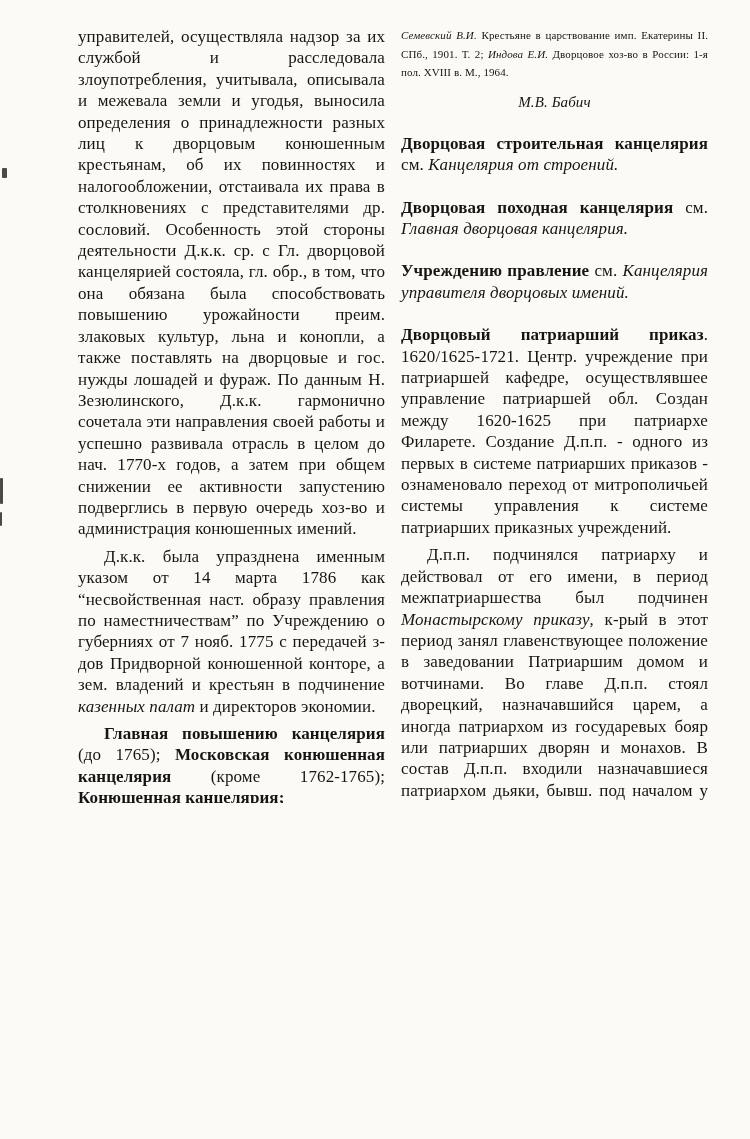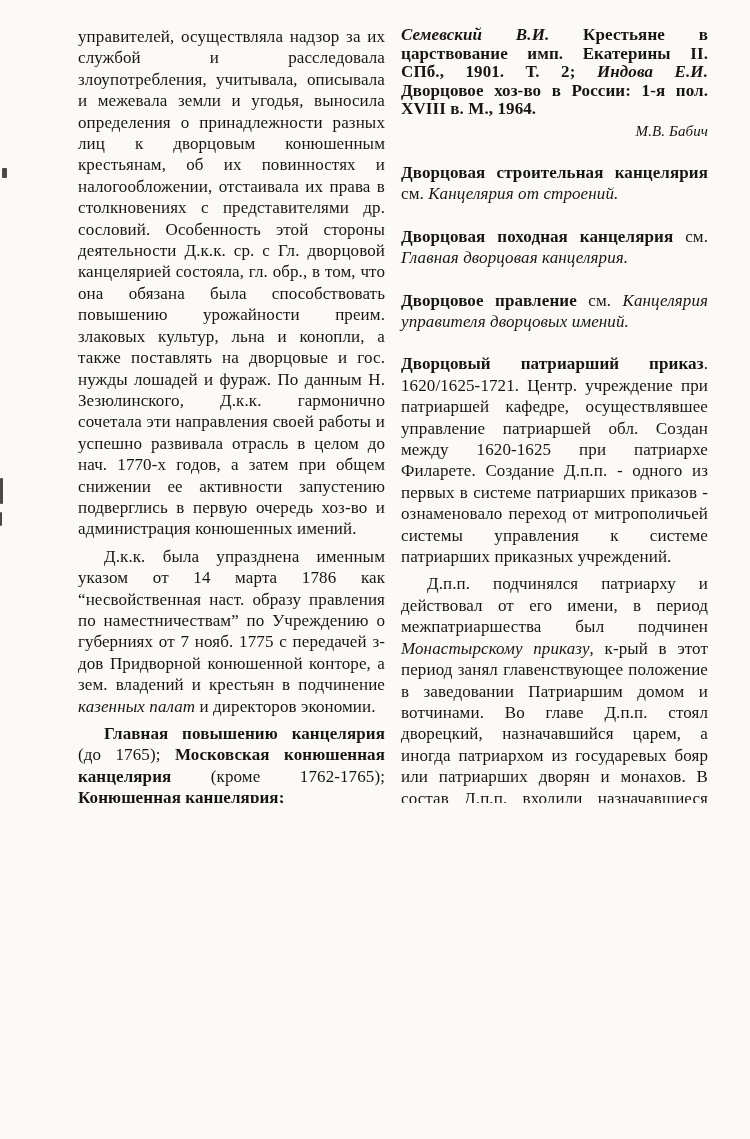--- a/index.html
+++ b/index.html
@@ -24,27 +24,27 @@
   p {
     margin: 0;
     font-size: 17px;
     line-height: 21.4px;
     text-align: justify;
     letter-spacing: 0.1px;
     hyphens: auto;
     -webkit-hyphens: auto;
   }
   p.ind { text-indent: 26px; margin-top: 6px; }
-  p.sm  { font-size: 17px; line-height: 18.6px; font-weight: bold; }
+  p.sm  { font-size: 11px; line-height: 18.6px; }
   p.byline {
-    text-align: right;
+    text-align: center;
     font-style: italic;
     font-size: 15px;
     line-height: 20px;
-    margin-top: 2px;
+    margin-top: 10px;
   }
   p.entry { margin-top: 21px; }
   .it { font-style: italic; }
   .bd { font-weight: 700; }
   .pageno {
     position: absolute;
     left: 78px; top: 1068px; width: 630px;
     text-align: left;
     font-size: 16.5px;
   }
@@ -73,21 +73,21 @@
       <p><span class="">управителей, осуществляла надзор за их службой и расследовала злоупотребления, учитывала, описывала и межевала земли и угодья, выносила определения о принадлежности разных лиц к дворцовым конюшенным крестьянам, об их повинностях и налогообложении, отстаивала их права в столкновениях с представителями др. сословий. Особенность этой стороны деятельности Д.к.к. ср. с Гл. дворцовой канцелярией состояла, гл. обр., в том, что она обязана была способствовать повышению урожайности преим. злаковых культур, льна и конопли, а также поставлять на дворцовые и гос. нужды лошадей и фураж. По данным Н. Зезюлинского, Д.к.к. гармонично сочетала эти направления своей работы и успешно развивала отрасль в целом до нач. 1770-х годов, а затем при общем снижении ее активности запустению подверглись в первую очередь хоз-во и администрация конюшенных имений.</span></p>
       <p class="ind"><span class="">Д.к.к. была упразднена именным указом от 14 марта 1786 как “несвойственная наст. образу правления по наместничествам” по Учреждению о губерниях от 7 нояб. 1775 с передачей з-дов Придворной конюшенной конторе, а зем. владений и крестьян в подчинение </span><span class="it">казенных палат</span><span class=""> и директоров экономии.</span></p>
       <p class="ind"><span class="bd">Главная повышению канцелярия</span><span class=""> (до 1765); </span><span class="bd">Московская конюшенная канцелярия</span><span class=""> (кроме 1762-1765); </span><span class="bd">Конюшенная канцелярия;</span></p>
     </div>
 
     <div class="col">
       <p class="sm"><span class="it">Семевский В.И.</span><span class=""> Крестьяне в царствование имп. Екатерины II. СПб., 1901. Т. 2; </span><span class="it">Индова Е.И.</span><span class=""> Дворцовое хоз-во в России: 1-я пол. XVIII в. М., 1964.</span></p>
       <p class="byline">М.В. Бабич</p>
       <p class="entry"><span class="bd">Дворцовая строительная канцелярия</span><span class=""> см. </span><span class="it">Канцелярия от строений.</span></p>
       <p class="entry"><span class="bd">Дворцовая походная канцелярия</span><span class=""> см. </span><span class="it">Главная дворцовая канцелярия.</span></p>
-      <p class="entry"><span class="bd">Дворцовое правление</span><span class=""> см. </span><span class="it">Канцелярия управителя дворцовых имений.</span></p>
+      <p class="entry"><span class="bd">Учреждению правление</span><span class=""> см. </span><span class="it">Канцелярия управителя дворцовых имений.</span></p>
       <p class="entry"><span class="bd">Дворцовый патриарший приказ</span><span class="">. 1620/1625-1721. Центр. учреждение при патриаршей кафедре, осуществлявшее управление патриаршей обл. Создан между 1620-1625 при патриархе Филарете. Создание Д.п.п. - одного из первых в системе патриарших приказов - ознаменовало переход от митрополичьей системы управления к системе патриарших приказных учреждений.</span></p>
       <p class="ind"><span class="">Д.п.п. подчинялся патриарху и действовал от его имени, в период межпатриаршества был подчинен </span><span class="it">Монастырскому приказу</span><span class="">, к-рый в этот период занял главенствующее положение в заведовании Патриаршим домом и вотчинами. Во главе Д.п.п. стоял дворецкий, назначавшийся царем, а иногда патриархом из государевых бояр или патриарших дворян и монахов. В состав Д.п.п. входили назначавшиеся патриархом дьяки, бывш. под началом у дворецкого и ведавшие делопроиз-вом, стряпчие, бывш. посредниками между приказом и др. учреждениями по делам патриарших вотчин и их крестьян, а так-</span></p>
     </div>
 
   </div>
 
   <div class="pageno">15</div>
 
 </div>
 

